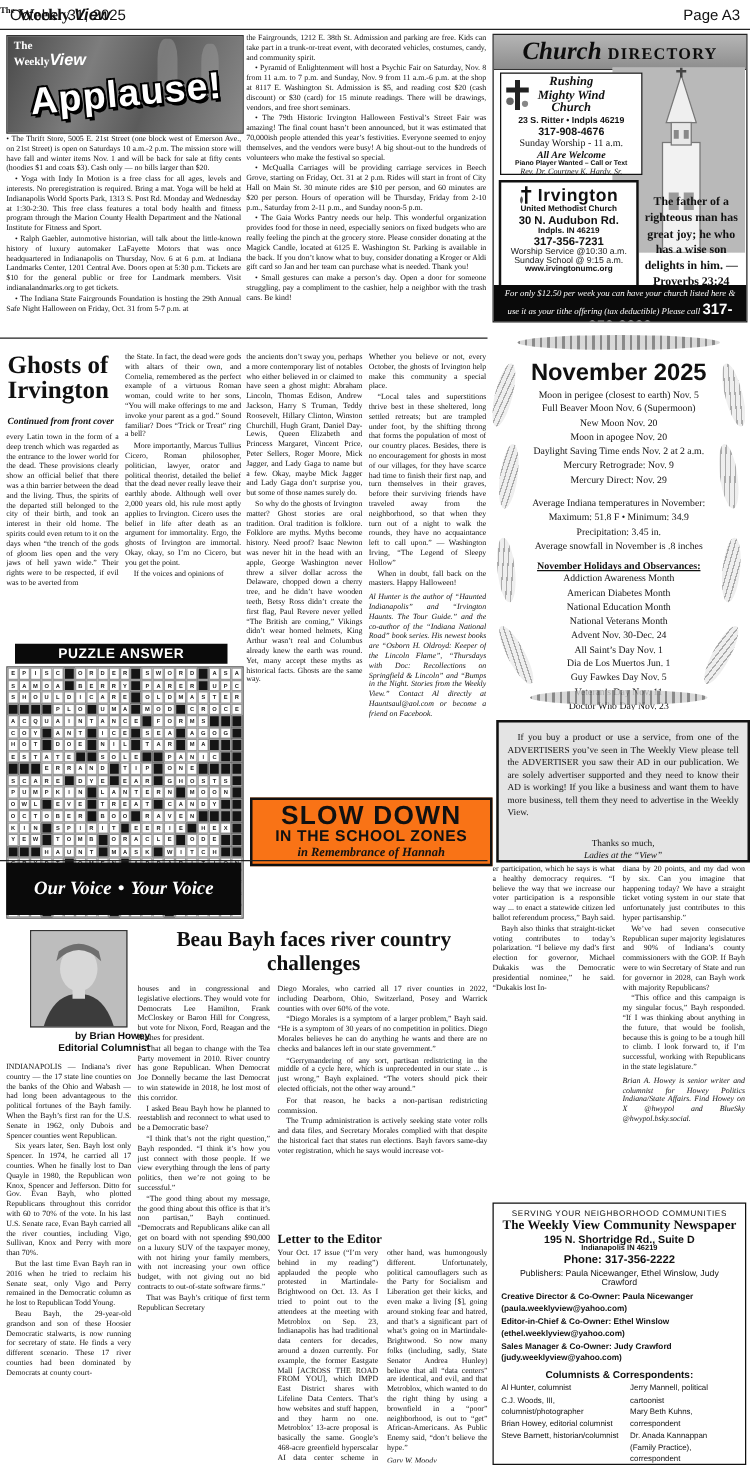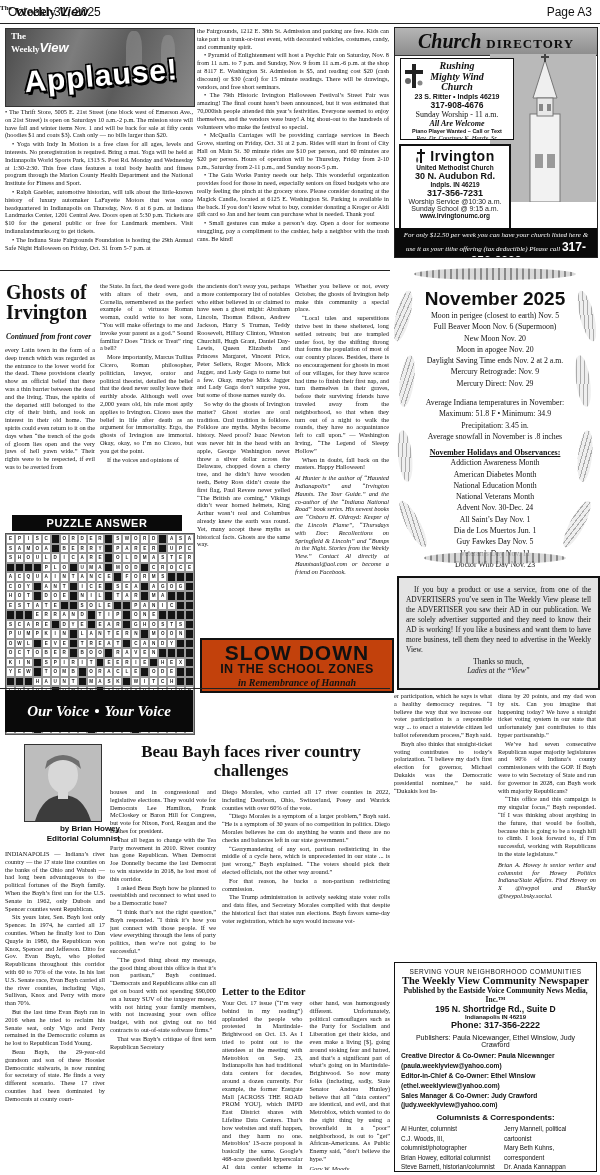--- a/index.html
+++ b/index.html
@@ -50,38 +50,38 @@
   .ch-foot b{font:bold 12px "Liberation Sans",sans-serif;font-style:normal;}
   
   .gh-title{font:bold 20px/1.02 "Liberation Serif",serif;}
   .gh-cont{font:italic bold 7.5px "Liberation Serif",serif;}
   .pz-banner{background:#0a0a0a;color:#fff;font:bold 11px "Liberation Sans",sans-serif;text-align:center;padding:2px 0;letter-spacing:.5px;}
   .cw{display:grid;grid-template-columns:repeat(21,1fr);border:1px solid #555;background:#fff;}
   .cwc{border:0.5px solid #999;font:bold 4.6px "Liberation Sans",sans-serif;display:flex;align-items:center;justify-content:center;color:#222;height:7.5px;}
   .cwc.blk{background:#141414;}
   .bio{font-style:italic;}
   
-  .slow{border:2px solid #111;background:#c2410c;text-align:center;padding:2px;}
+  .slow{border:2px solid #111;background:#f97316;text-align:center;padding:2px;}
   .slow .l1{font:bold 21px/1 "Liberation Sans",sans-serif;letter-spacing:1px;}
   .slow .l2{font:bold 12.5px/1.1 "Liberation Sans",sans-serif;letter-spacing:.5px;}
   .slow .l3{font:italic bold 10px/1.2 "Liberation Serif",serif;}
   
   .nov{text-align:center;overflow:hidden;}
   .nov-title{font:bold 19px "Liberation Sans",sans-serif;margin-top:28px;}
   .nov-line{font:7.8px/1.45 "Liberation Serif",serif;}
   .nov-htitle{font:bold 8px "Liberation Serif",serif;margin-top:6px;text-decoration:underline;}
   .feather{position:absolute;width:14px;height:52px;border-radius:50%;
     background:repeating-linear-gradient(100deg,#8f8f8f 0 1px,#e9e9e9 1px 4px);opacity:.75;}
   .garland{position:absolute;height:12px;border-radius:50%;
     background:repeating-linear-gradient(90deg,#6d6d6d 0 2px,#cfcfcf 2px 6px);opacity:.8;}
   
   .help{background:#e4e4e4;border:2px solid #111;padding:4px 7px;overflow:hidden;}
   .help h2{margin:0;text-align:center;font:bold 14.5px "Liberation Sans",sans-serif;}
   .help .bd{font:7.4px/1.35 "Liberation Serif",serif;text-align:justify;margin-top:3px;text-indent:8px;}
-  .help .sg{text-align:center;font:7.4px "Liberation Serif",serif;margin-top:2px;}
+  .help .sg{text-align:center;font:7.4px "Liberation Serif",serif;margin-top:15px;}
   .help .sg i{display:block;}
   
   .voice-banner{background:#0a0a0a;color:#fff;display:flex;align-items:center;justify-content:center;gap:5px;}
   .voice-banner span{font:italic bold 15px "Liberation Serif",serif;}
   .headline{font:bold 17px/1.12 "Liberation Serif",serif;text-align:center;}
   .byline{font:bold 8px/1.3 "Liberation Sans",sans-serif;text-align:right;}
   .photo{border:1px solid #333;background:#c4c4c4;overflow:hidden;}
   .letter-title{font:bold 10px "Liberation Serif",serif;}
   .letter-bd{column-count:2;column-gap:7px;}
   .sig{font-style:italic;text-indent:0 !important;text-align:left;margin-top:2px !important;}
@@ -181,20 +181,21 @@
       <span class="nm">Irvington</span>
     </div>
     <div class="umc">United Methodist Church</div>
     <div class="ad1">30 N. Audubon Rd.</div>
     <div class="ad2">Indpls. IN 46219</div>
     <div class="ph">317-356-7231</div>
     <div class="ws">Worship Service @10:30 a.m.</div>
     <div class="ws">Sunday School @ 9:15 a.m.</div>
     <div class="web">www.irvingtonumc.org</div>
   </div>
+  <div class="abs verse" style="left:118px;top:128px;width:80px">The father of a righteous man has great joy; he who has a wise son delights in him. —Proverbs 23:24</div>
   <div class="abs ch-foot" style="left:0;top:200px;width:194px">
     <span>For only $12.50 per week you can have your church listed here &amp; use it as your tithe offering (tax deductible) Please call </span><b>317-356-2222</b>
   </div>
 </div>
 
 <div class="abs rule" style="left:0;top:270px;width:390px"></div>
 <div class="abs gh-title" style="left:6px;top:282px;width:120px">
   <div>Ghosts of</div>
     <div>Irvington</div>
 </div>
@@ -782,21 +783,20 @@
       <p>diana by 20 points, and my dad won by six. Can you imagine that happening today? We have a straight ticket voting system in our state that unfortunately just contributes to this hyper partisanship.”</p>
       <p>We’ve had seven consecutive Republican super majority legislatures and 90% of Indiana’s county commissioners with the GOP. If Bayh were to win Secretary of State and run for governor in 2028, can Bayh work with majority Republicans?</p>
       <p>“This office and this campaign is my singular focus,” Bayh responded. “If I was thinking about anything in the future, that would be foolish, because this is going to be a tough hill to climb. I look forward to, if I’m successful, working with Republicans in the state legislature.”</p>
     </div>
   <p class="bio" style="margin-top:3px;text-indent:0">Brian A. Howey is senior writer and columnist for Howey Politics Indiana/State Affairs. Find Howey on X @hwypol and BlueSky @hwypol.bsky.social.</p>
 </div>
 
 <div class="abs staff" style="left:394px;top:962px;width:189px;height:198px">
   <div class="st-serving">SERVING YOUR NEIGHBORHOOD COMMUNITIES</div>
   <div class="st-name">The Weekly View Community Newspaper</div>
-  <div class="st-pub">Published by the Eastside Voice Community News Media, Inc.™</div>
   <div class="st-addr1">195 N. Shortridge Rd., Suite D</div>
   <div class="st-addr2">Indianapolis IN 46219</div>
   <div class="st-phone">Phone: 317-356-2222</div>
   <div class="st-pubs">Publishers: Paula Nicewanger, Ethel Winslow, Judy Crawford</div>
   <div style="margin-top:3px">
       <div class="st-role">Creative Director &amp; Co-Owner: Paula Nicewanger (paula.weeklyview@yahoo.com)</div>
       <div class="st-role">Editor-in-Chief &amp; Co-Owner: Ethel Winslow (ethel.weeklyview@yahoo.com)</div>
       <div class="st-role">Sales Manager &amp; Co-Owner: Judy Crawford (judy.weeklyview@yahoo.com)</div>
     </div>
   <div class="st-ct">Columnists &amp; Correspondents:</div>

